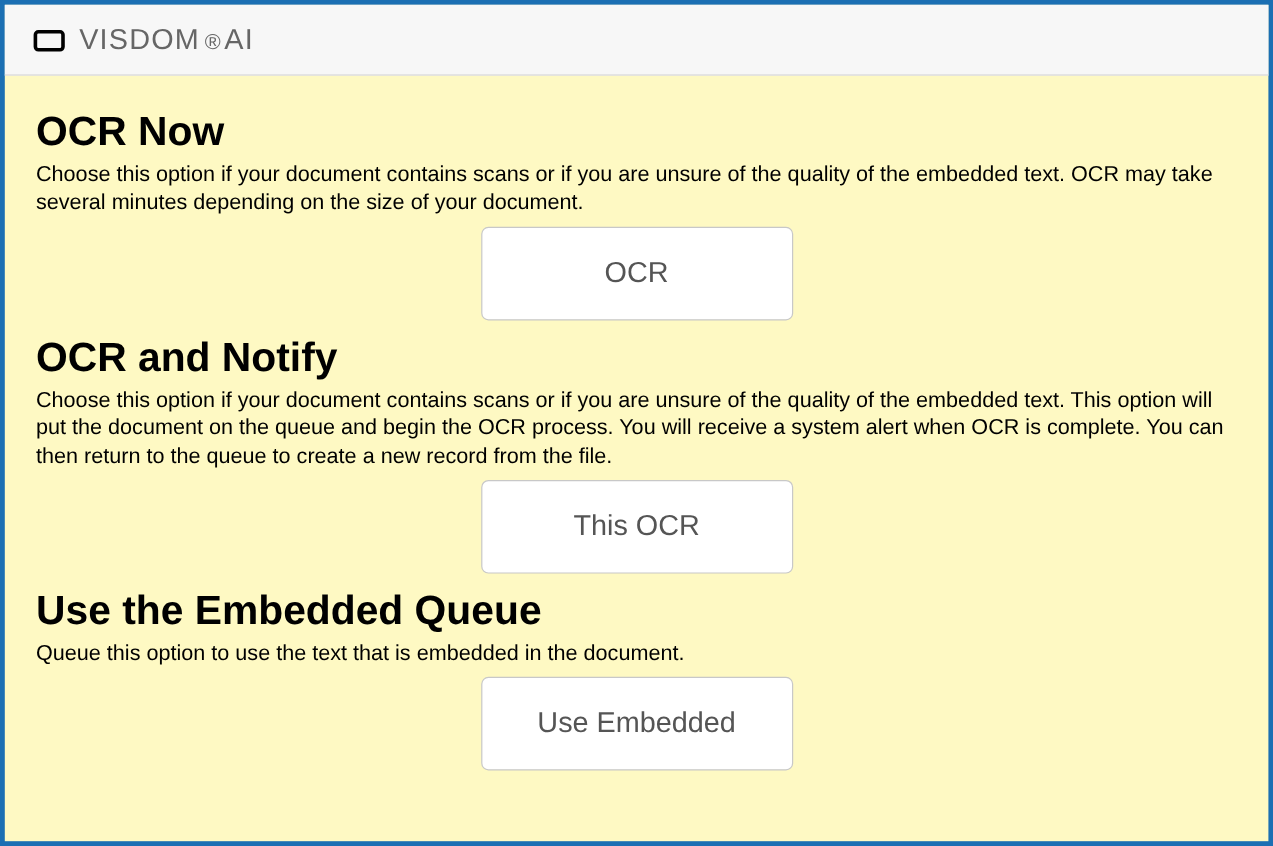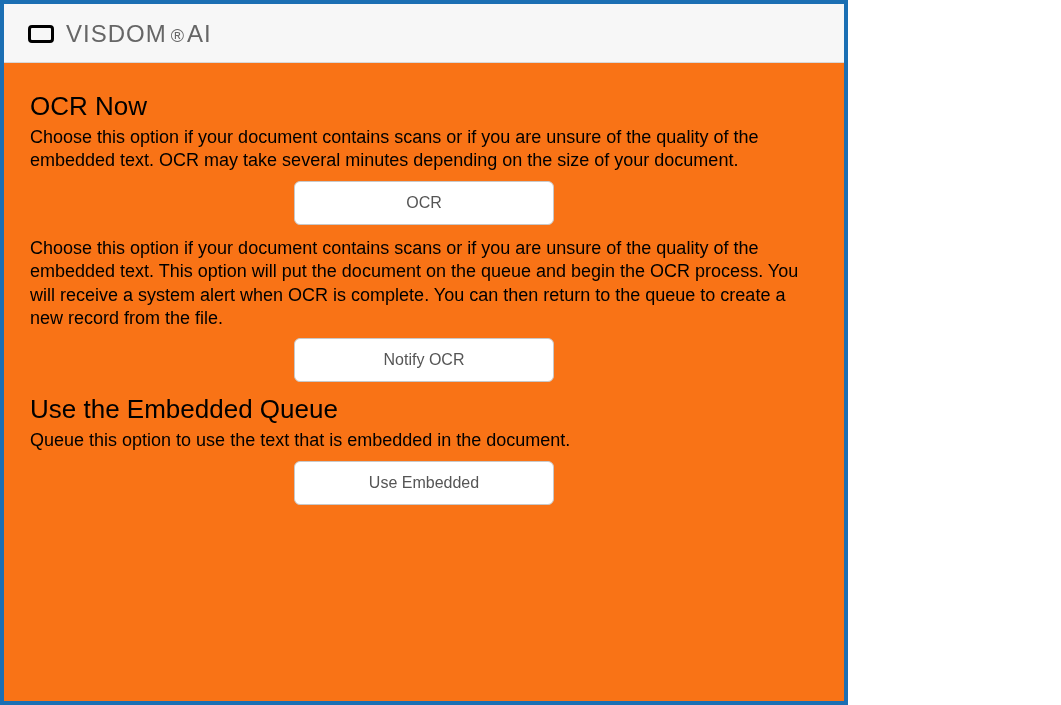--- a/index.html
+++ b/index.html
@@ -5,24 +5,24 @@
     * {
       margin: 0;
       padding: 0;
       box-sizing: border-box;
     }
     body {
       font-family: Arial, Helvetica, sans-serif;
       background: #fff;
     }
     .window-frame {
-      width: 848px;
+      width: 1061px;
       height: 705px;
       border: 4px solid #1b6fb3;
-      background: #f97316;
+      background: #fef9c3;
       display: flex;
       flex-direction: column;
     }
     .titlebar {
       background: #f7f7f7;
       border-bottom: 1px solid #d8d8d8;
       padding: 16px 24px 14px 24px;
       display: flex;
       align-items: center;
       gap: 12px;
@@ -61,40 +61,40 @@
     .content {
       flex: 1;
       padding: 28px 26px 20px 26px;
       overflow-y: auto;
       color: #000;
     }
     section {
       margin-bottom: 8px;
     }
     h2 {
-      font-size: 26px;
-      font-weight: 400;
+      font-size: 34px;
+      font-weight: 700;
       color: #000;
       margin-bottom: 4px;
     }
     p {
       font-size: 18px;
       line-height: 1.3;
       color: #000;
       margin-bottom: 8px;
     }
     .btn-row {
       display: flex;
       justify-content: center;
       margin: 4px 0 12px 0;
     }
     button.option-btn {
       min-width: 260px;
-      padding: 12px 30px;
-      font-size: 16px;
+      padding: 24px 30px;
+      font-size: 24px;
       color: #555;
       background: #fff;
       border: 1px solid #c8c8c8;
       border-radius: 6px;
       cursor: pointer;
       font-family: inherit;
     }
   </style>
 </head>
 <body>
@@ -114,23 +114,24 @@
 
     <section>
       <h2>OCR Now</h2>
       <p>Choose this option if your document contains scans or if you are unsure of the quality of the embedded text. OCR may take several minutes depending on the size of your document.</p>
       <div class="btn-row">
         <button class="option-btn">OCR</button>
       </div>
     </section>
 
     <section>
+      <h2>OCR and Notify</h2>
       <p>Choose this option if your document contains scans or if you are unsure of the quality of the embedded text. This option will put the document on the queue and begin the OCR process. You will receive a system alert when OCR is complete. You can then return to the queue to create a new record from the file.</p>
       <div class="btn-row">
-        <button class="option-btn">Notify OCR</button>
+        <button class="option-btn">This OCR</button>
       </div>
     </section>
 
     <section>
       <h2>Use the Embedded Queue</h2>
       <p>Queue this option to use the text that is embedded in the document.</p>
       <div class="btn-row">
         <button class="option-btn">Use Embedded</button>
       </div>
     </section>

